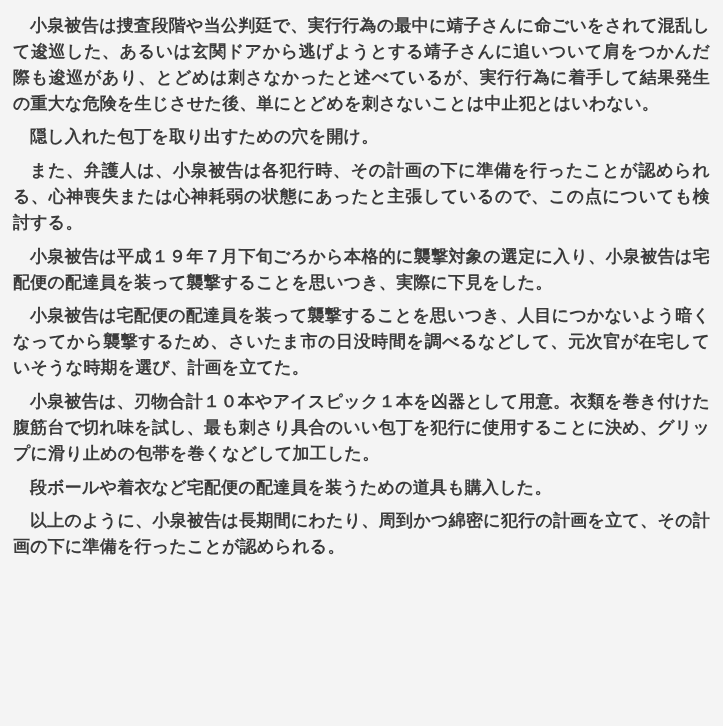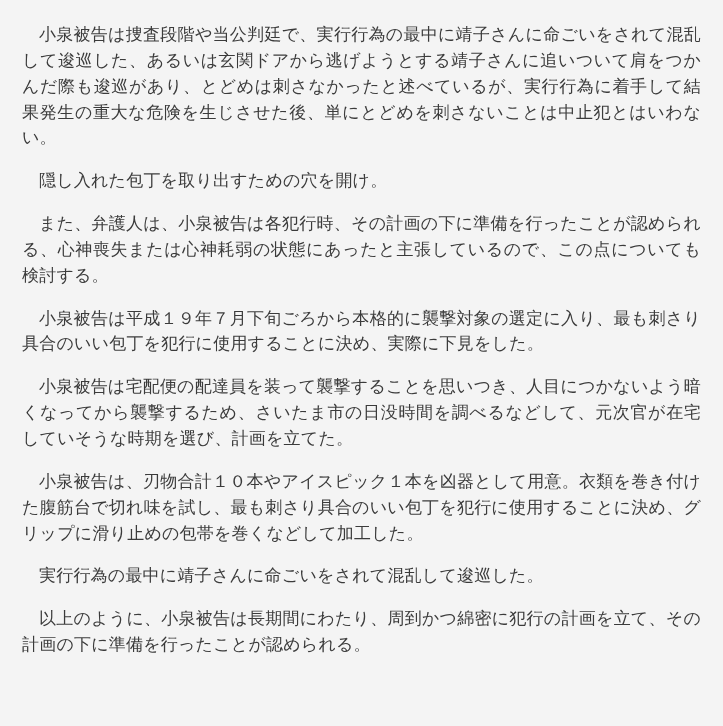--- a/index.html
+++ b/index.html
@@ -18,30 +18,31 @@
     height: 726px;
     padding: 5px 5px 0 5px;
     font-family: "Liberation Sans", sans-serif;
     font-size: 17px;
     line-height: 25.85px;
     color: #3b3b3b;
     text-align: justify;
     letter-spacing: 0.2px;
   }
   .document-body p {
-    margin: 17px;
+    margin: 8px;
     padding: 0;
     text-indent: 1em;
+    font-weight: bold;
   }
 </style>
 </head>
 <body style="background: rgb(244, 244, 244);">
 
 <div class="document-body" style="color: rgb(59, 59, 59);">
   <p>小泉被告は捜査段階や当公判廷で、実行行為の最中に靖子さんに命ごいをされて混乱して逡巡した、あるいは玄関ドアから逃げようとする靖子さんに追いついて肩をつかんだ際も逡巡があり、とどめは刺さなかったと述べているが、実行行為に着手して結果発生の重大な危険を生じさせた後、単にとどめを刺さないことは中止犯とはいわない。</p>
   <p>隠し入れた包丁を取り出すための穴を開け。</p>
   <p>また、弁護人は、小泉被告は各犯行時、その計画の下に準備を行ったことが認められる、心神喪失または心神耗弱の状態にあったと主張しているので、この点についても検討する。</p>
-  <p>小泉被告は平成１９年７月下旬ごろから本格的に襲撃対象の選定に入り、最も刺さり具合のいい包丁を犯行に使用することに決め、実際に下見をした。</p>
+  <p>小泉被告は平成１９年７月下旬ごろから本格的に襲撃対象の選定に入り、小泉被告は宅配便の配達員を装って襲撃することを思いつき、実際に下見をした。</p>
   <p>小泉被告は宅配便の配達員を装って襲撃することを思いつき、人目につかないよう暗くなってから襲撃するため、さいたま市の日没時間を調べるなどして、元次官が在宅していそうな時期を選び、計画を立てた。</p>
   <p>小泉被告は、刃物合計１０本やアイスピック１本を凶器として用意。衣類を巻き付けた腹筋台で切れ味を試し、最も刺さり具合のいい包丁を犯行に使用することに決め、グリップに滑り止めの包帯を巻くなどして加工した。</p>
-  <p>実行行為の最中に靖子さんに命ごいをされて混乱して逡巡した。</p>
+  <p>段ボールや着衣など宅配便の配達員を装うための道具も購入した。</p>
   <p>以上のように、小泉被告は長期間にわたり、周到かつ綿密に犯行の計画を立て、その計画の下に準備を行ったことが認められる。</p>
 </div>
 
 </body></html>

